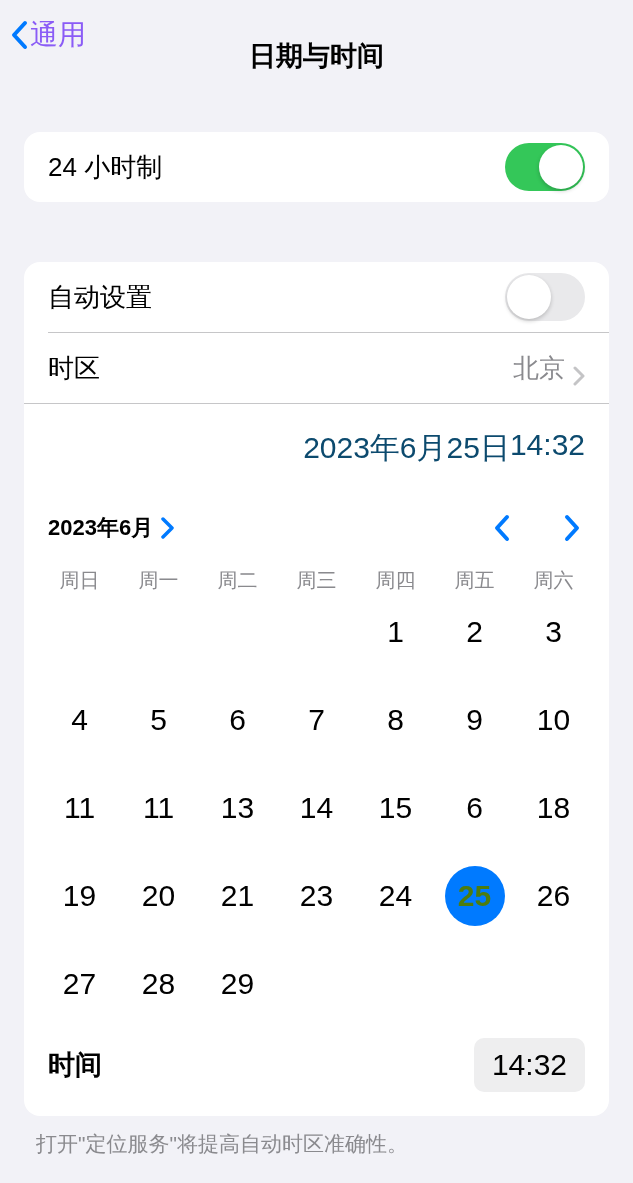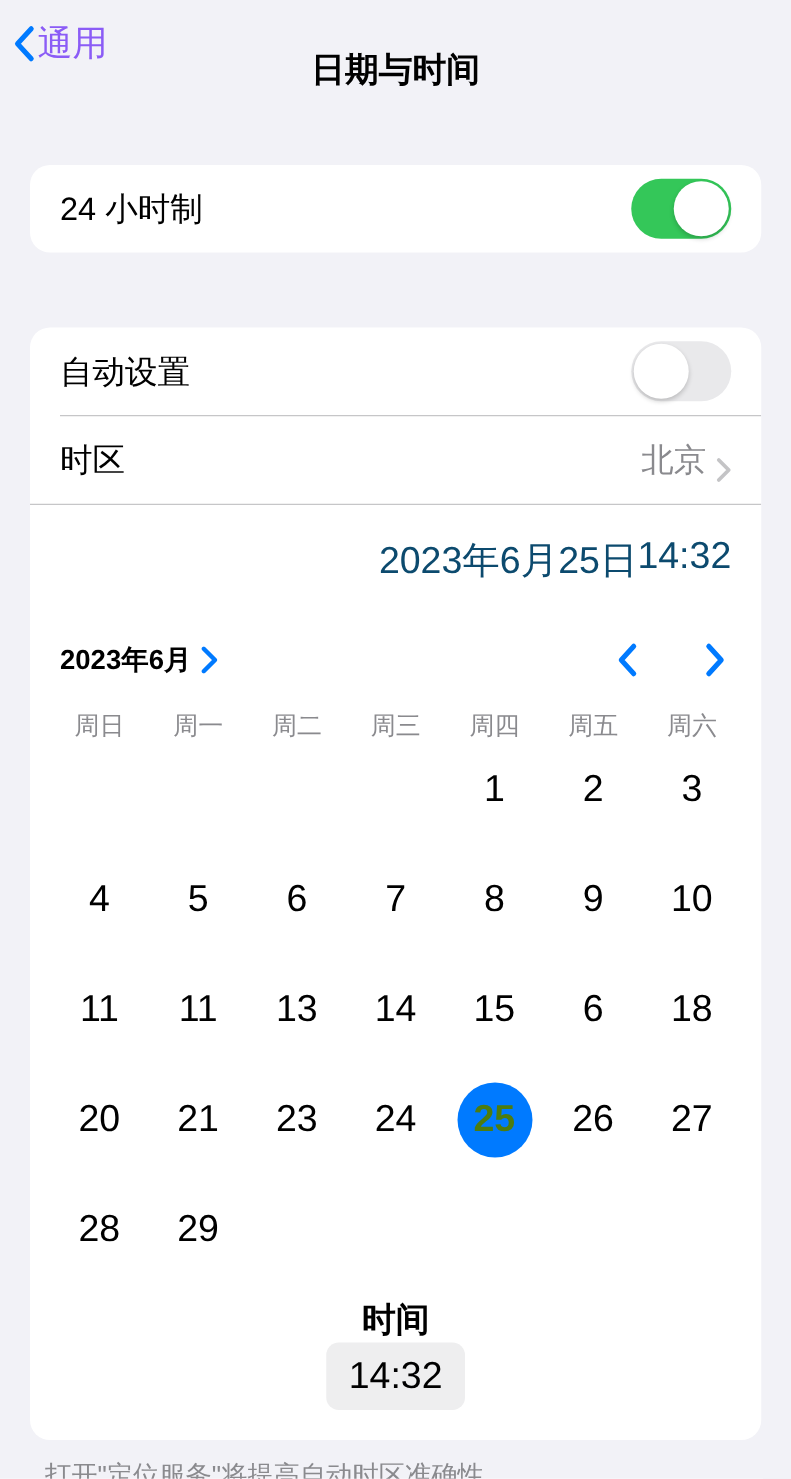--- a/index.html
+++ b/index.html
@@ -134,21 +134,20 @@
       z-index: 0;
     }
     .day.selected span { position: relative; z-index: 1; color: #4d7c0f; font-weight: 600; }
     .time-row {
       display: flex;
       align-items: center;
       justify-content: space-between;
       padding: 8px 24px 24px;
       font-size: 27px;
       font-weight: 600;
-      flex-direction: column;
     }
     .time-pill {
       background: #eeeeef;
       border-radius: 10px;
       padding: 10px 18px;
       font-size: 30px;
       font-weight: 400;
       cursor: pointer;
     }
     .footer-note {
@@ -291,20 +290,23 @@
       <div class="day">
         <span>15</span>
       </div>
       <div class="day">
         <span>6</span>
       </div>
       <div class="day">
         <span>18</span>
       </div>
       <div class="day">
+        <span>19</span>
+      </div>
+      <div class="day">
         <span>20</span>
       </div>
       <div class="day">
         <span>21</span>
       </div>
       <div class="day">
         <span>23</span>
       </div>
       <div class="day">
         <span>24</span>

